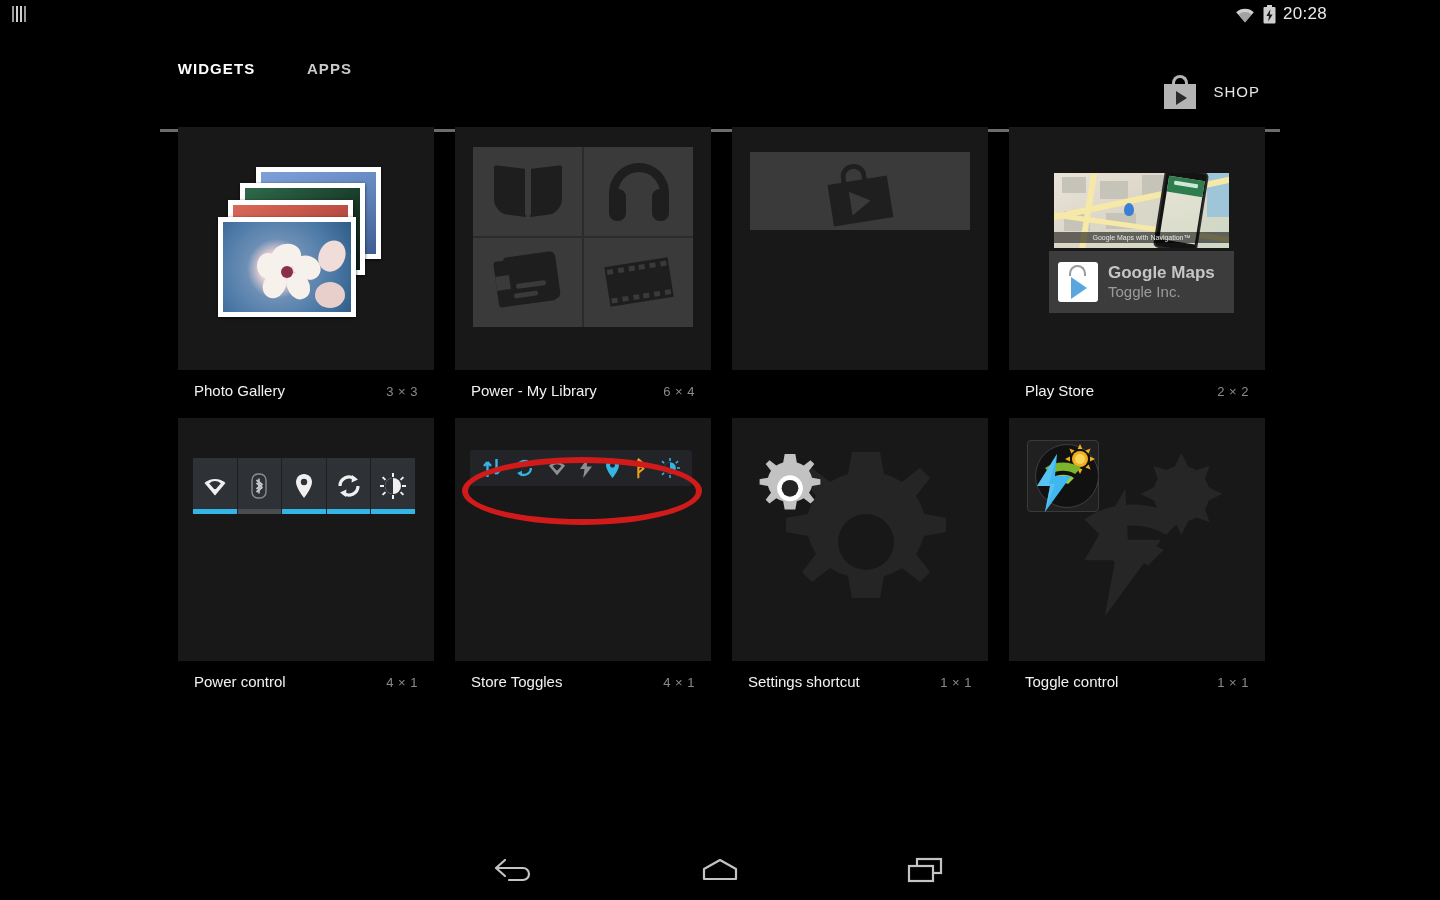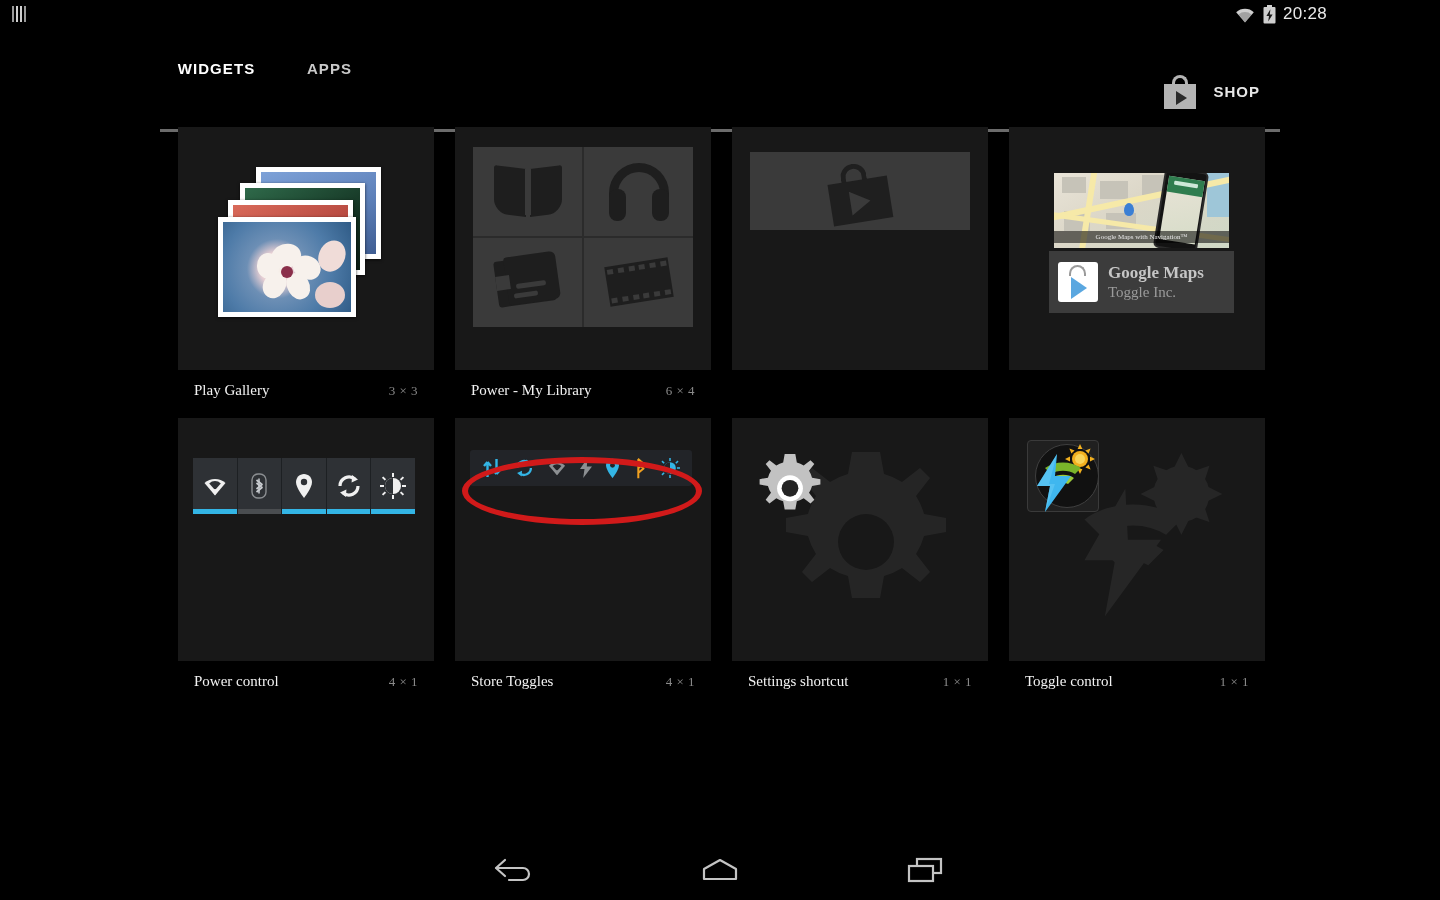--- a/index.html
+++ b/index.html
@@ -28,37 +28,37 @@
   .tab { width:113px; text-align:center; color:#c9c9c9; font-size:15px;
          font-weight:bold; letter-spacing:1.1px; padding:16px 0 20px; cursor:pointer; }
   .tab.active { color:#ffffff; }
   .tabline { position:absolute; left:160px; top:101px; width:1120px; height:3px;
              background:#6b6b6b; }
   .tabline-active { position:absolute; left:272px; top:100px; width:143px; height:4px;
                     background:#ffffff; }
 
   .shop { position:absolute; right:180px; top:44px; display:flex; align-items:center;
           gap:14px; cursor:pointer; }
-  .shop-label { color:#e6e6e6; font-size:15px; font-weight:bold; letter-spacing:1px; }
+  .shop-label { color:#e6e6e6; font-size:15px; font-weight:normal; letter-spacing:1px; }
 
   
   .bag { position:relative; width:38px; height:38px; }
   .bag .handle { position:absolute; left:11px; top:3px; width:16px; height:12px;
                  border:3px solid #b4b4b4; border-bottom:none;
                  border-radius:9px 9px 0 0; }
   .bag .body { position:absolute; left:3px; top:12px; width:32px; height:25px;
                background:#b4b4b4; }
   .bag .tri { position:absolute; left:15px; top:19px; width:0; height:0;
               border-left:11px solid #2a2a2a; border-top:7px solid transparent;
               border-bottom:7px solid transparent; }
 
   
   .grid { position:absolute; left:178px; top:127px; width:1086px; }
   .row { display:flex; gap:21px; margin-bottom:19px; }
-  .cell { width:256px;font-family:Liberation Serif, serif; }
+  .cell { width:256px; }
   .tile { width:256px; height:243px; background:#181818; position:relative;
           overflow:hidden; cursor:pointer; }
   .caption { display:flex; align-items:baseline; justify-content:space-between;
              padding:12px 16px 0 16px; }
   .cap-name { color:#f2f2f2; font-size:15px; }
   .cap-size { color:#8a8a8a; font-size:13px; letter-spacing:.5px; }
 
   
   .gallery { position:absolute; left:40px; top:40px; width:180px; height:145px; }
   .frame { position:absolute; border:5px solid #ffffff; box-shadow:0 1px 3px rgba(0,0,0,.7); }
@@ -267,21 +267,21 @@
               <div class="petal p1"></div>
                 <div class="petal p2"></div>
               <div class="petal p3"></div>
                 <div class="petal p4"></div>
                 <div class="petal p5"></div>
               <div class="pcore"></div>
             </div>
           </div>
         </div>
         <div class="caption">
-          <span class="cap-name">Play Gallery</span>
+          <span class="cap-name">Photo Gallery</span>
           <span class="cap-size">3 × 3</span>
         </div>
       </div>
 
       <div class="cell">
         <div class="tile">
           <div class="quad">
             <div class="qc">
               <div class="qglyph">
                 <div class="bk-l"></div>
@@ -373,20 +373,24 @@
               <div class="ps-ico">
                 <div class="h"></div>
                   <div class="t"></div>
               </div>
               <div class="ps-txt">
                 <div class="t1">Google Maps</div>
                 <div class="t2">Toggle Inc.</div>
               </div>
             </div>
           </div>
+        </div>
+        <div class="caption">
+          <span class="cap-name">Play Store</span>
+          <span class="cap-size">2 × 2</span>
         </div>
       </div>
     </div>
 
     <div class="row">
 
       <div class="cell">
         <div class="tile">
           <div class="pc">
             <div class="pc-cell">

